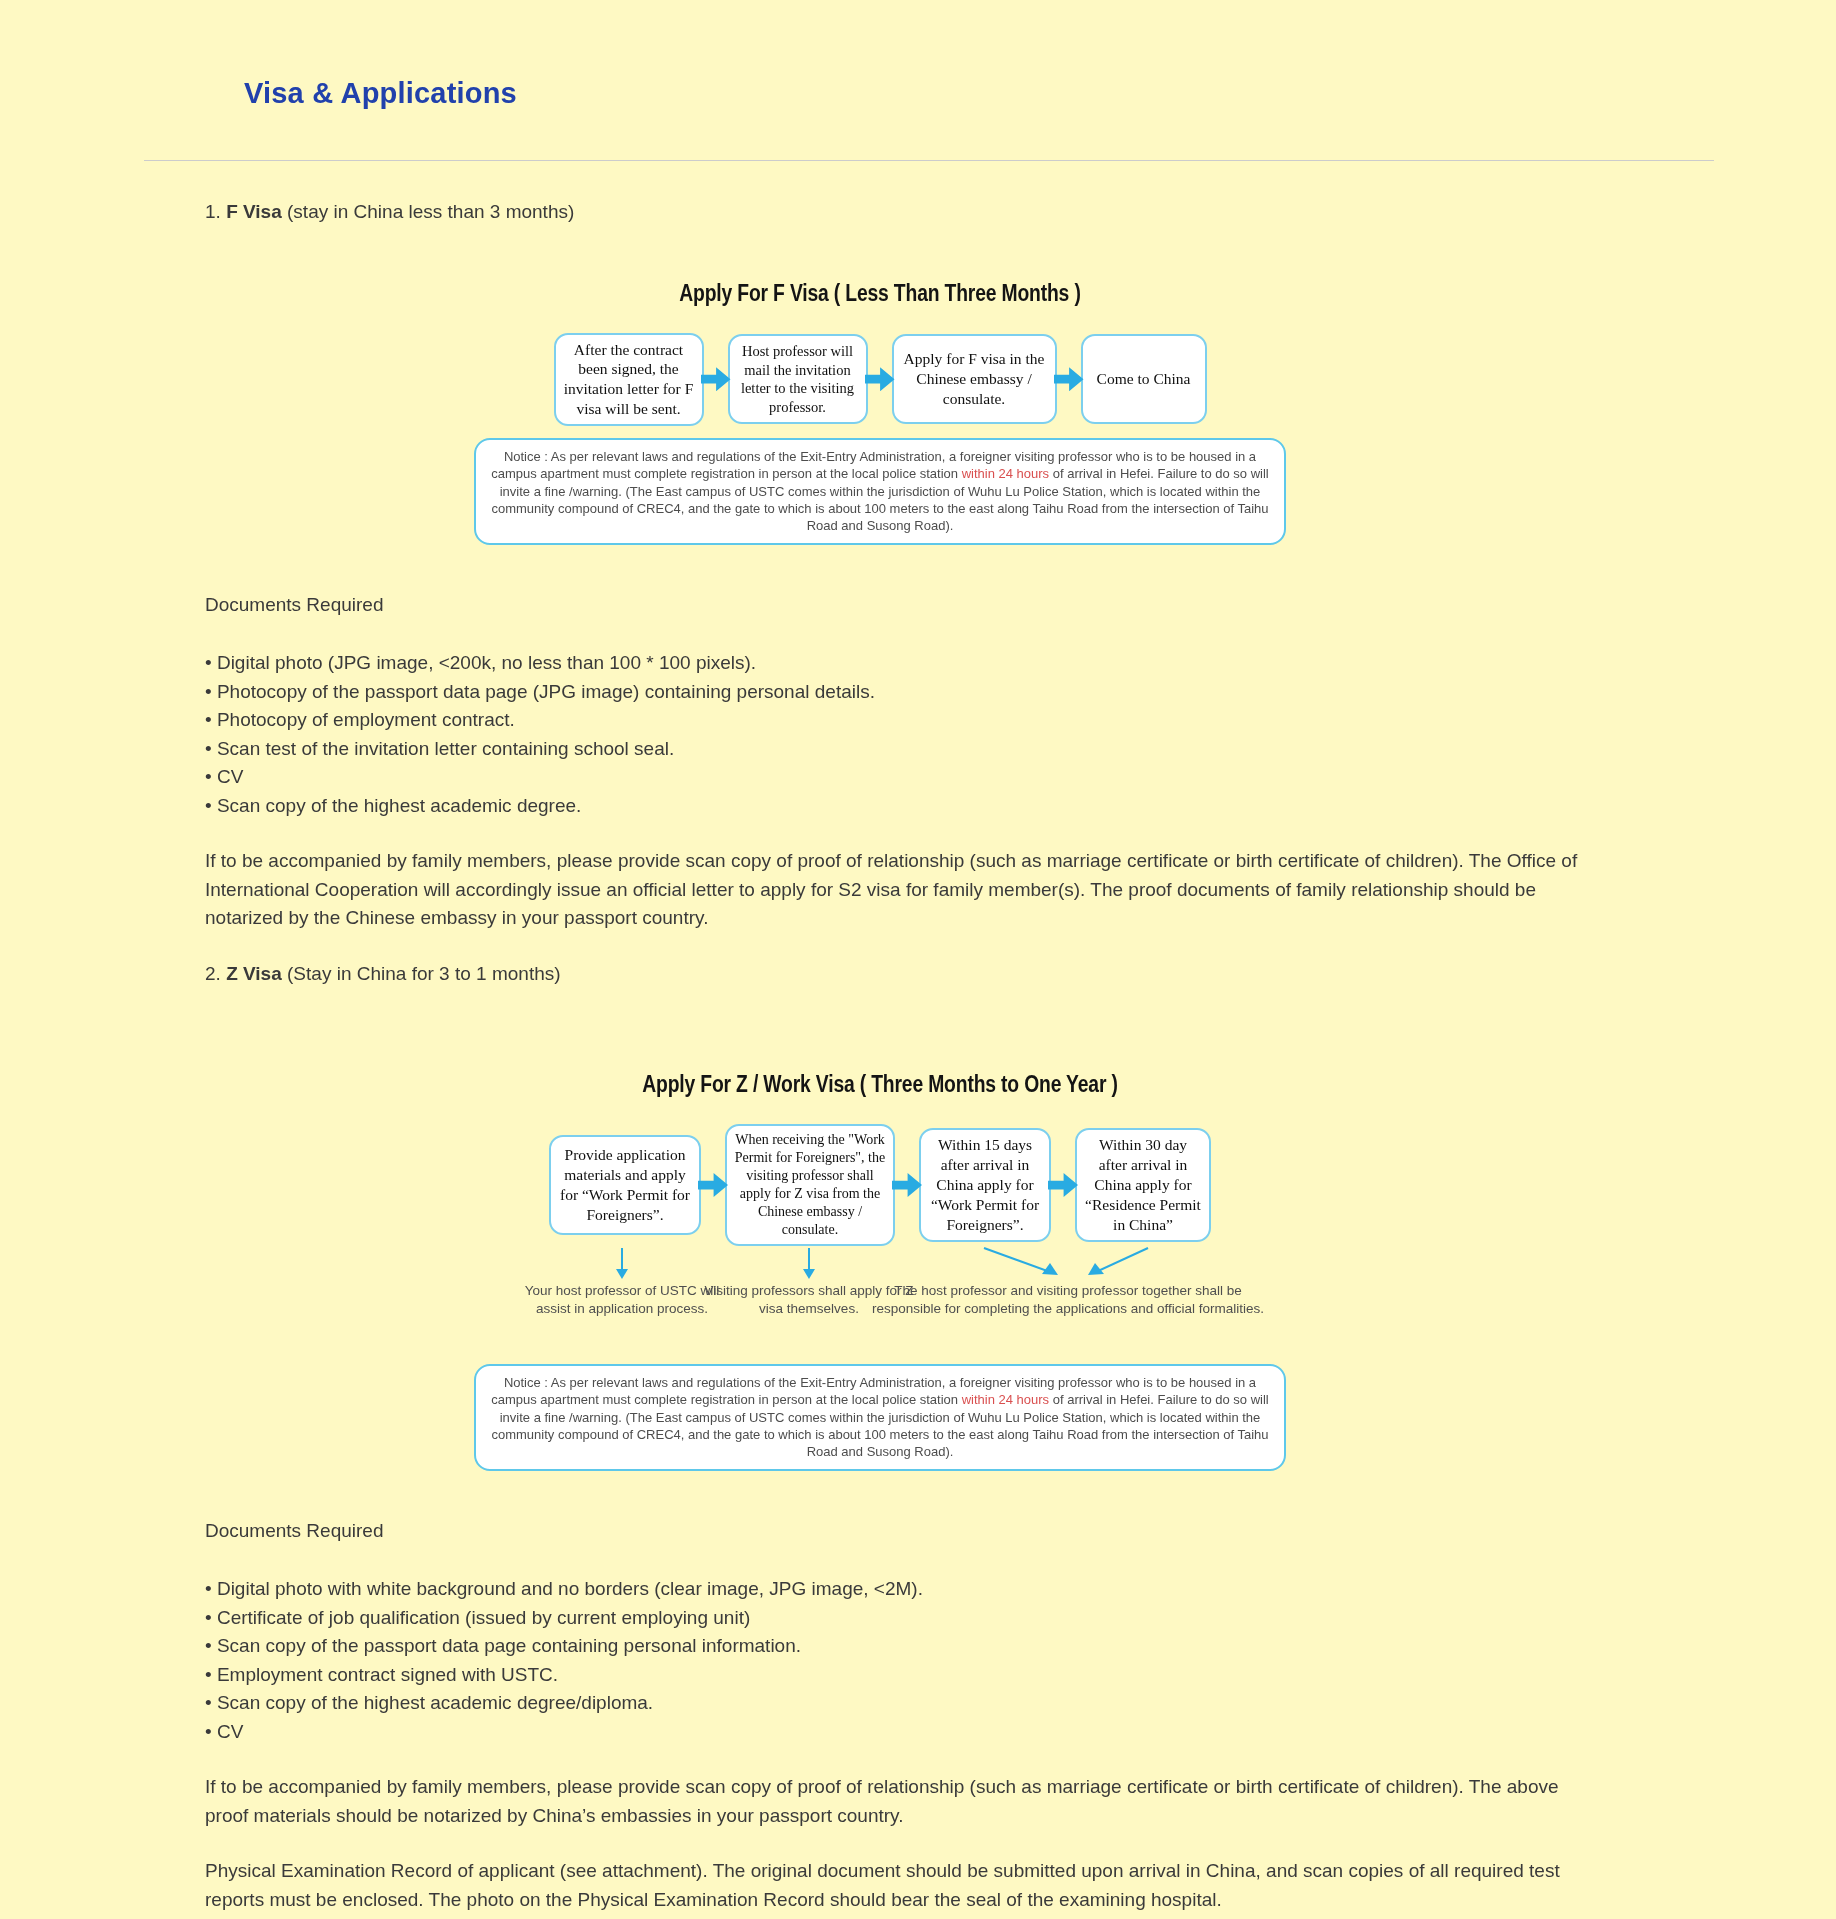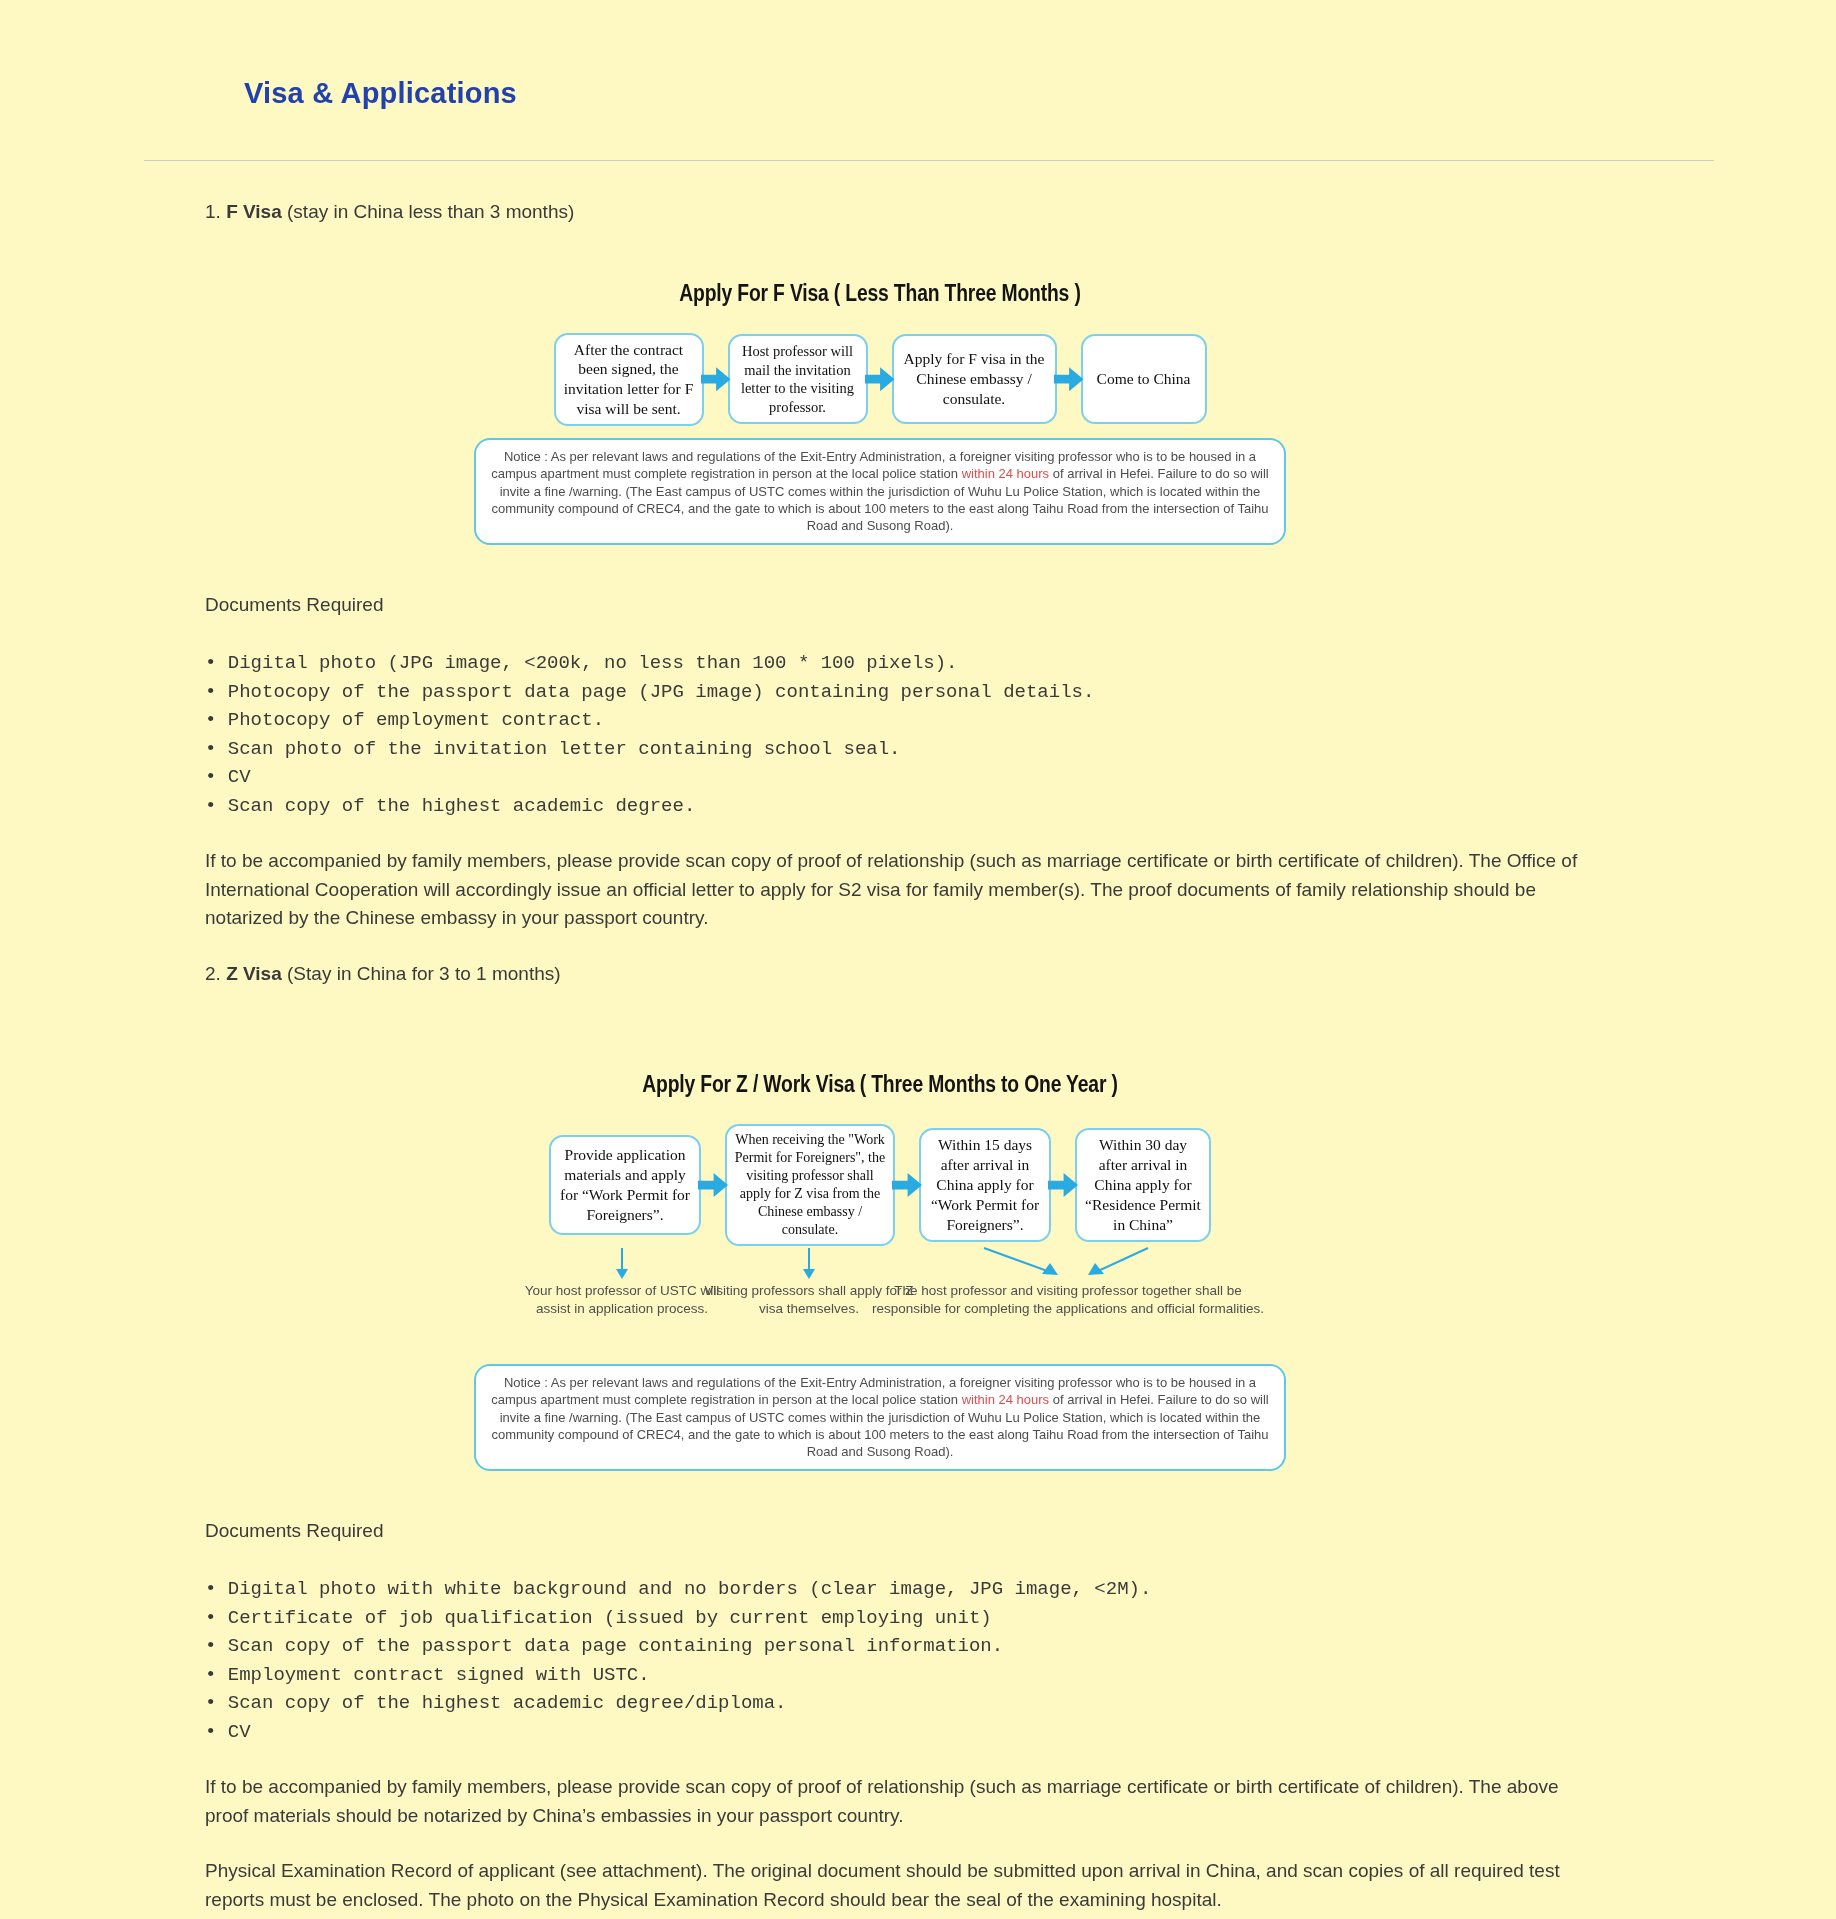--- a/index.html
+++ b/index.html
@@ -65,21 +65,21 @@
   .notice{
     box-sizing:border-box;width:812px;margin:12px auto 0;border:2px solid var(--notice-border);
     border-radius:16px;background:#fff;padding:8px 4px;text-align:center;
     font-size:13px;line-height:1.34;color:var(--notice-ink);
   }
   .fig-z .notice{margin-top:20px;}
   .notice .red{color:var(--notice-red);}
   
   .docs-heading{margin-top:46px;}
   .fig-f ~ .docs-heading{margin-top:46px;}
-  .bullets{margin-top:30px;font-family:Liberation Mono, monospace;}
+  .bullets{margin-top:30px;}
   .bullet-line{line-height:28.5px;}
   .para{margin-top:27px;}
   .sec-heading-z{margin-top:27px;}
   .docs-heading-z{margin-top:64px;}
 </style>
 </head>
 <body>
 
 <div class="page">
 
@@ -103,21 +103,21 @@
       </div>
       <div class="notice"><span>Notice : As per relevant laws and regulations of the Exit-Entry Administration, a foreigner visiting professor who is to be housed in a campus apartment must complete registration in person at the local police station </span><span class="red">within 24 hours</span><span> of arrival in Hefei. Failure to do so will invite a fine /warning. (The East campus of USTC comes within the jurisdiction of Wuhu Lu Police Station, which is located within the community compound of CREC4, and the gate to which is about 100 meters to the east along Taihu Road from the intersection of Taihu Road and Susong Road).</span></div>
     </div>
 
     <div class="docs-heading">Documents Required</div>
 
     <div class="bullets">
       <div class="bullet-line">• Digital photo (JPG image, &lt;200k, no less than 100 * 100 pixels).</div>
       <div class="bullet-line">• Photocopy of the passport data page (JPG image) containing personal details.</div>
       <div class="bullet-line">• Photocopy of employment contract.</div>
-      <div class="bullet-line">• Scan photo of the invitation letter containing school seal.</div>
+      <div class="bullet-line">• Scan test of the invitation letter containing school seal.</div>
       <div class="bullet-line">• CV</div>
       <div class="bullet-line">• Scan copy of the highest academic degree.</div>
     </div>
 
     <div class="para">If to be accompanied by family members, please provide scan copy of proof of relationship (such as marriage certificate or birth certificate of children). The Office of International Cooperation will accordingly issue an official letter to apply for S2 visa for family member(s). The proof documents of family relationship should be notarized by the Chinese embassy in your passport country.</div>
 
     <div class="sec-heading sec-heading-z"><span>2. </span><span class="bold">Z Visa</span><span> (Stay in China for 3 to 1 months)</span></div>
 
     <div class="fig fig-z">
       <div class="fig-title"><span class="fig-title-inner">Apply For Z / Work Visa ( Three Months to One Year )</span></div>

